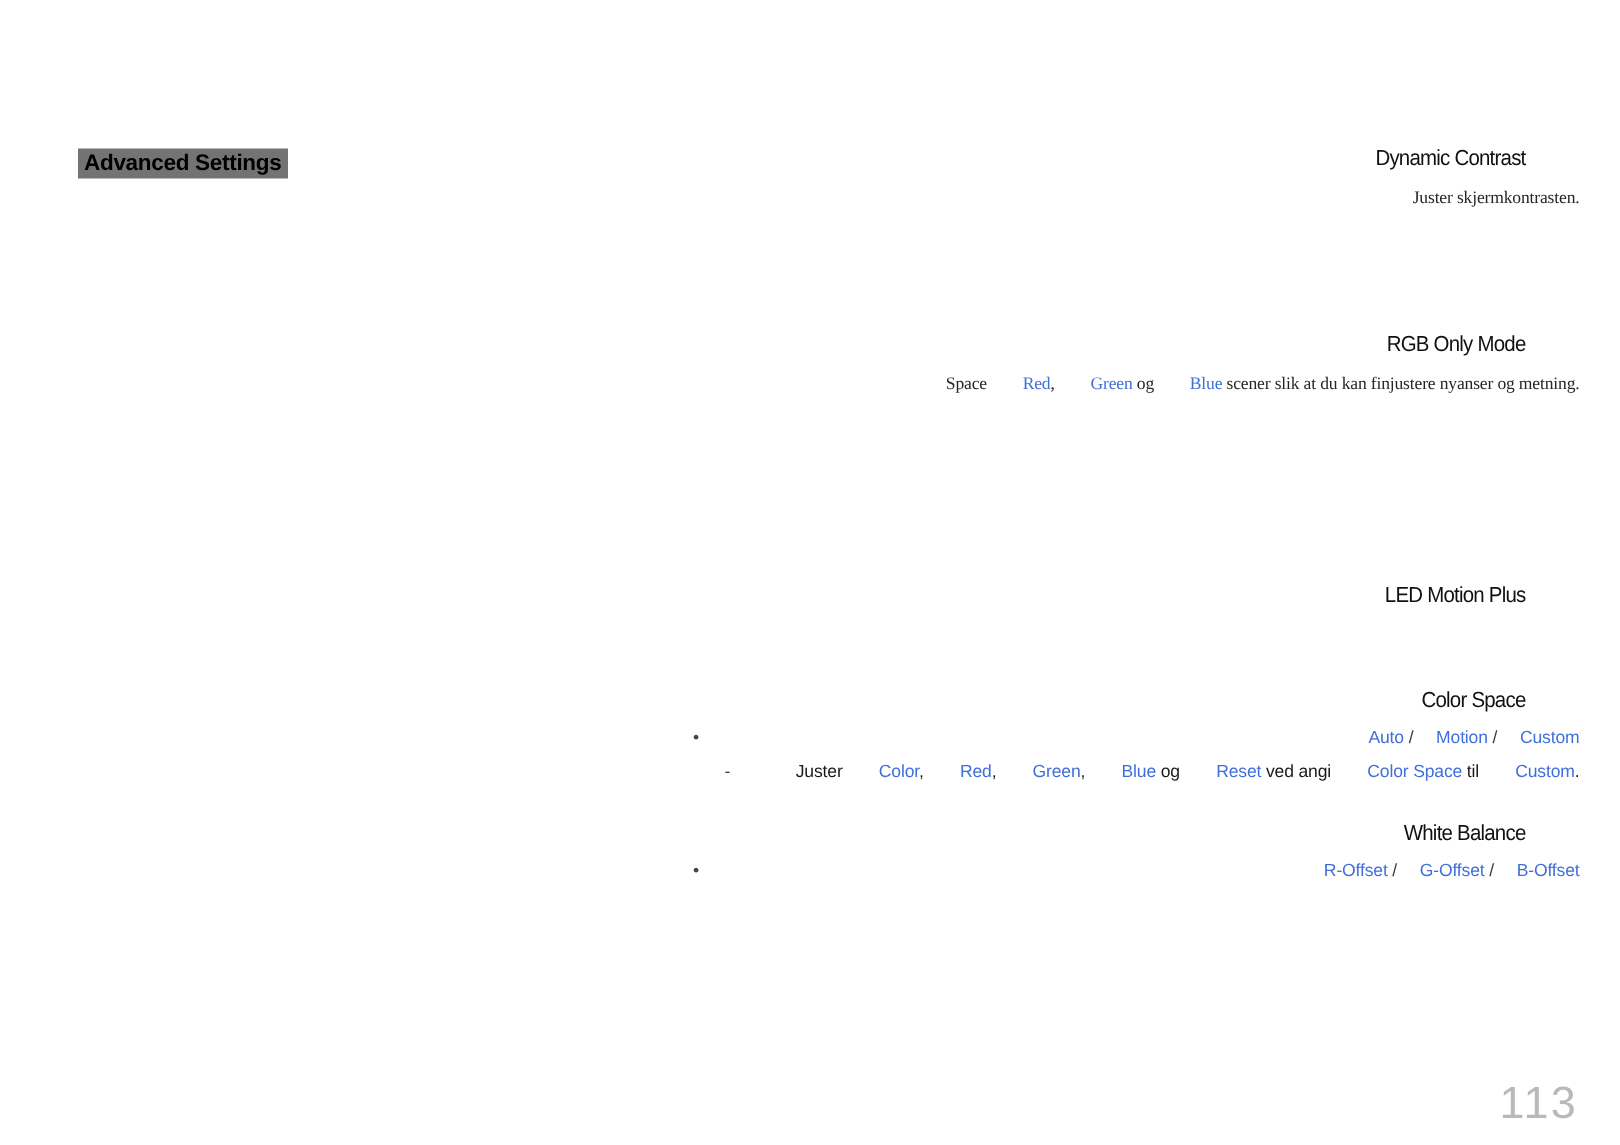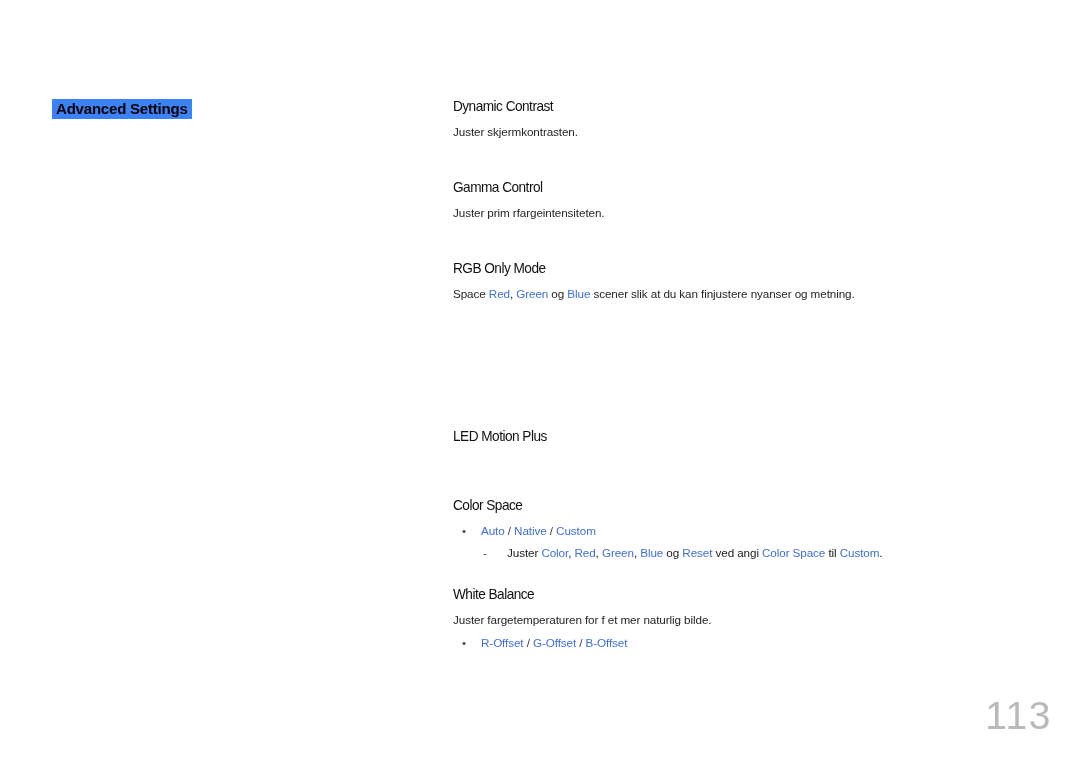--- a/index.html
+++ b/index.html
@@ -19,85 +19,85 @@
   
   .page-heading {
     position: absolute;
     left: 52px;
     top: 99px;
     font-family: "Liberation Sans", sans-serif;
     font-size: 15px;
     font-weight: 600;
     letter-spacing: -0.2px;
     color: #000000;
-    background: #3b82f6;
+    background: #737373;
     padding: 2px 4px 3px 4px;
     line-height: 1.0;
     white-space: nowrap;
   }
 
   
   .content {
     position: absolute;
     left: 453px;
     top: 99px;
     width: 600px;
   }
 
-  .section { margin-bottom: 0; }
+  .section { margin-bottom: 0; text-align: right; }
 
   .section-title {
     font-family: "Liberation Sans", sans-serif;
     font-size: 14.5px;
     font-weight: 400;
     letter-spacing: -0.55px;
     color: #111111;
     line-height: 1.0;
     margin: 0 0 12px 0;
     transform: scaleX(0.94);
     transform-origin: left center;
     white-space: nowrap;
   }
 
   .section-desc {
-    font-family: Liberation Sans, sans-serif;
+    font-family: Liberation Serif, serif;
     font-size: 11.7px;
     font-weight: 400;
     color: #262626;
     line-height: 1.0;
     margin: 0;
     letter-spacing: -0.1px;
     white-space: nowrap;
   }
 
   .gap-sm { height: 43px; }
   .gap-md { height: 14px; }
 
-  .accent { color: #3f6fd8; }
+  .accent { color: #3f6fd8; margin-left: 21px; }
   .sep { color: #3a3a3a; }
 
   
   .bullet-row {
     position: relative;
     padding-left: 28px;
     margin-top: 12px;
     font-size: 11.7px;
     line-height: 1.0;
     letter-spacing: -0.1px;
     white-space: nowrap;
   }
   .bullet-row .dot {
     position: absolute;
     left: 9px;
     top: 0px;
     color: #444444;
     font-size: 11.7px;
     line-height: 1.0;
   }
-  .bullet-label { color: #3f6fd8; }
+  .bullet-label { color: #3f6fd8; margin-left: 12px; }
 
   .sub-row {
     position: relative;
     padding-left: 54px;
     margin-top: 11px;
     font-size: 11.7px;
     line-height: 1.0;
     letter-spacing: -0.1px;
     white-space: nowrap;
   }
@@ -107,46 +107,42 @@
     top: 0px;
     color: #444444;
     font-size: 11.7px;
     line-height: 1.0;
   }
 
   
   .page-number {
     position: absolute;
     right: 28px;
-    top: 696px;
+    top: 721px;
     font-family: "Liberation Sans", sans-serif;
-    font-size: 39px;
+    font-size: 30px;
     font-weight: 300;
     color: #b9b9b9;
     letter-spacing: 1.5px;
     line-height: 1.0;
   }
 </style>
 </head>
 <body>
 
 <div class="page-heading">Advanced Settings</div>
 
 <div class="content">
 
   <div class="section">
     <div class="section-title">Dynamic Contrast</div>
     <p class="section-desc">Juster skjermkontrasten.</p>
   </div>
   <div class="gap-sm"></div>
 
-  <div class="section">
-    <div class="section-title">Gamma Control</div>
-    <p class="section-desc">Juster prim rfargeintensiteten.</p>
-  </div>
   <div class="gap-sm"></div>
 
   <div class="section">
     <div class="section-title">RGB Only Mode</div>
     <p class="section-desc"><span>Space </span><span class="accent">Red</span><span>, </span><span class="accent">Green</span><span> og </span><span class="accent">Blue</span><span> scener slik at du kan finjustere nyanser og metning.</span></p>
   </div>
   <div class="gap-sm"></div>
 
   <div class="gap-sm"></div>
 
@@ -154,33 +150,32 @@
 
   <div class="section">
     <div class="section-title">LED Motion Plus</div>
   </div>
   <div class="gap-sm"></div>
 
   <div class="section">
     <div class="section-title">Color Space</div>
 
     <div class="bullet-row">
-      <span class="dot">•</span><span class="bullet-label">Auto</span><span class="sep"> / </span><span class="bullet-label">Native</span><span class="sep"> / </span><span class="bullet-label">Custom</span>
+      <span class="dot">•</span><span class="bullet-label">Auto</span><span class="sep"> / </span><span class="bullet-label">Motion</span><span class="sep"> / </span><span class="bullet-label">Custom</span>
     </div>
 
     <div class="sub-row">
       <span class="dash">-</span><span>Juster </span><span class="accent">Color</span><span>, </span><span class="accent">Red</span><span>, </span><span class="accent">Green</span><span>, </span><span class="accent">Blue</span><span> og </span><span class="accent">Reset</span><span> ved   angi </span><span class="accent">Color Space</span><span> til </span><span class="accent">Custom</span><span>.</span>
     </div>
   </div>
   <div class="gap-md"></div>
   <div class="gap-md"></div>
 
   <div class="section">
     <div class="section-title">White Balance</div>
-    <p class="section-desc">Juster fargetemperaturen for   f  et mer naturlig bilde.</p>
 
     <div class="bullet-row">
       <span class="dot">•</span><span class="bullet-label">R-Offset</span><span class="sep"> / </span><span class="bullet-label">G-Offset</span><span class="sep"> / </span><span class="bullet-label">B-Offset</span>
     </div>
 
   </div>
 
 </div>
 
 <div class="page-number">113</div>

